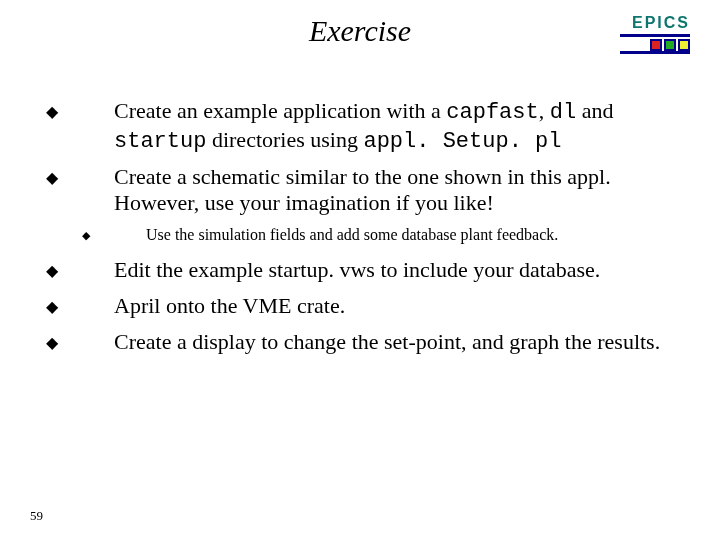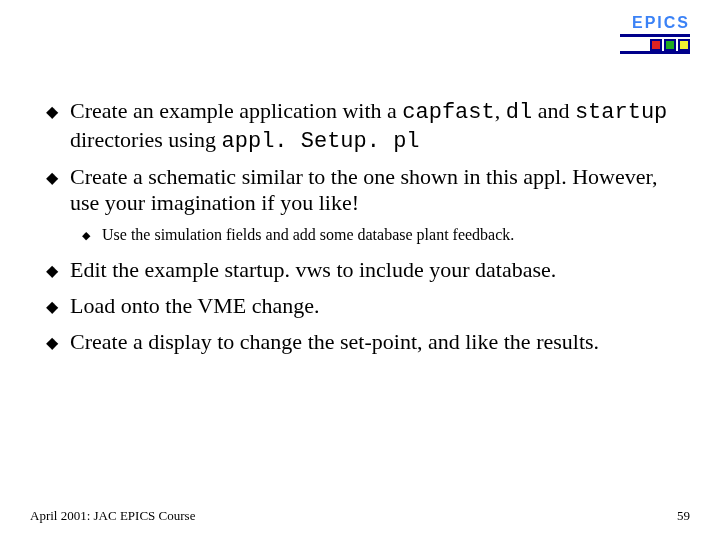--- a/index.html
+++ b/index.html
@@ -39,21 +39,21 @@
     right: 30px;
   }
   .logo-text {
     font-family: Arial, Helvetica, sans-serif;
     font-weight: 700;
     letter-spacing: 2px;
     font-size: 16px;
     display: block;
     text-align: right;
     margin-bottom: 2px;
-    color: #3b82f6;
+    color: #0f766e;
   }
   .logo-bars {
     display: flex;
     flex-direction: column;
     align-items: flex-end;
   }
   .logo-line {
     width: 70px;
     height: 3px;
     background: #00008b;
@@ -86,20 +86,21 @@
     margin-bottom: 8px;
   }
   .bullet .marker {
     width: 24px;
     flex: 0 0 24px;
     font-size: 16px;
     line-height: 28px;
   }
   .bullet .text {
     flex: 1 1 auto;
+    margin-left: 44px;
   }
   .sub {
     margin-left: 36px;
     margin-top: 6px;
     margin-bottom: 12px;
   }
   .sub .bullet {
     font-size: 16px;
     margin-bottom: 4px;
   }
@@ -122,20 +123,23 @@
     justify-content: space-between;
     font-size: 13px;
     font-family: "Times New Roman", Times, serif;
   }
 </style>
 </head>
 <body>
 
 <div class="slide">
 
+  <div class="header">
+    <div class="title">Exercise</div>
+  </div>
 
   <div class="epics-logo">
     <span class="logo-text">EPICS</span>
     <div class="logo-bars">
       <div class="logo-line"></div>
       <div class="logo-squares">
         <div class="logo-square sq-red"></div>
         <div class="logo-square sq-green"></div>
         <div class="logo-square sq-yellow"></div>
       </div>
@@ -157,26 +161,25 @@
           <div class="marker">◆</div>
           <span class="text"><span>Use the simulation fields and add some database plant feedback.</span></span>
         </div>
       </div>
       <div class="bullet">
         <div class="marker">◆</div>
         <span class="text"><span>Edit the example startup. vws to include your database.</span></span>
       </div>
       <div class="bullet">
         <div class="marker">◆</div>
-        <span class="text"><span>Load onto the VME change.</span></span>
+        <span class="text"><span>April onto the VME crate.</span></span>
       </div>
       <div class="bullet">
         <div class="marker">◆</div>
-        <span class="text"><span>Create a display to change the set-point, and like the results.</span></span>
+        <span class="text"><span>Create a display to change the set-point, and graph the results.</span></span>
       </div>
     </div>
 
   <div class="footer">
-    <span>April 2001: JAC EPICS Course</span>
     <span>59</span>
   </div>
 
 </div>
 
 </body></html>

